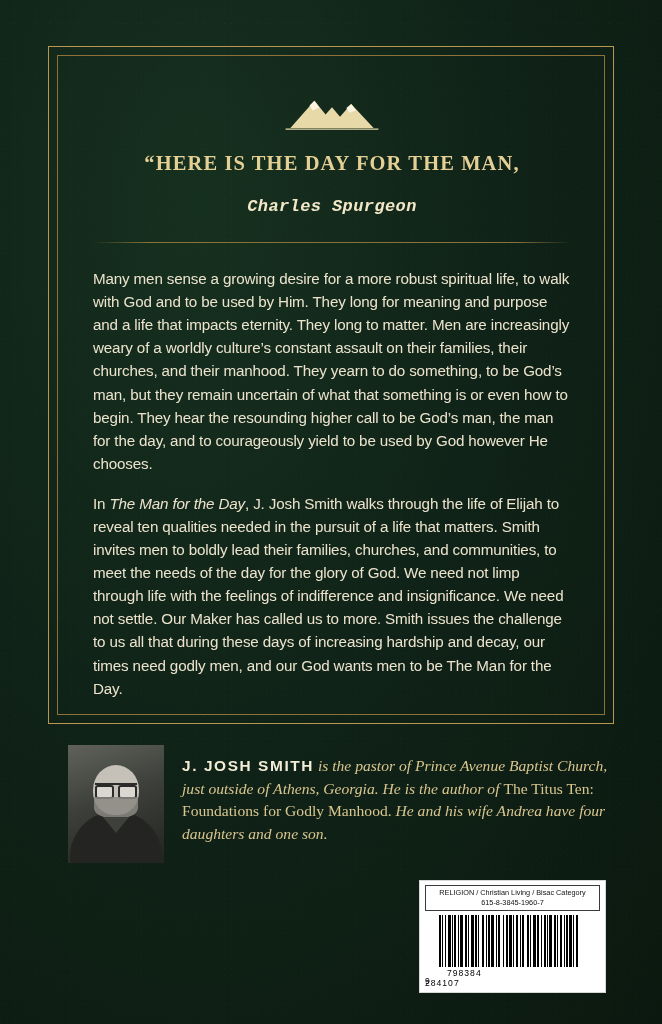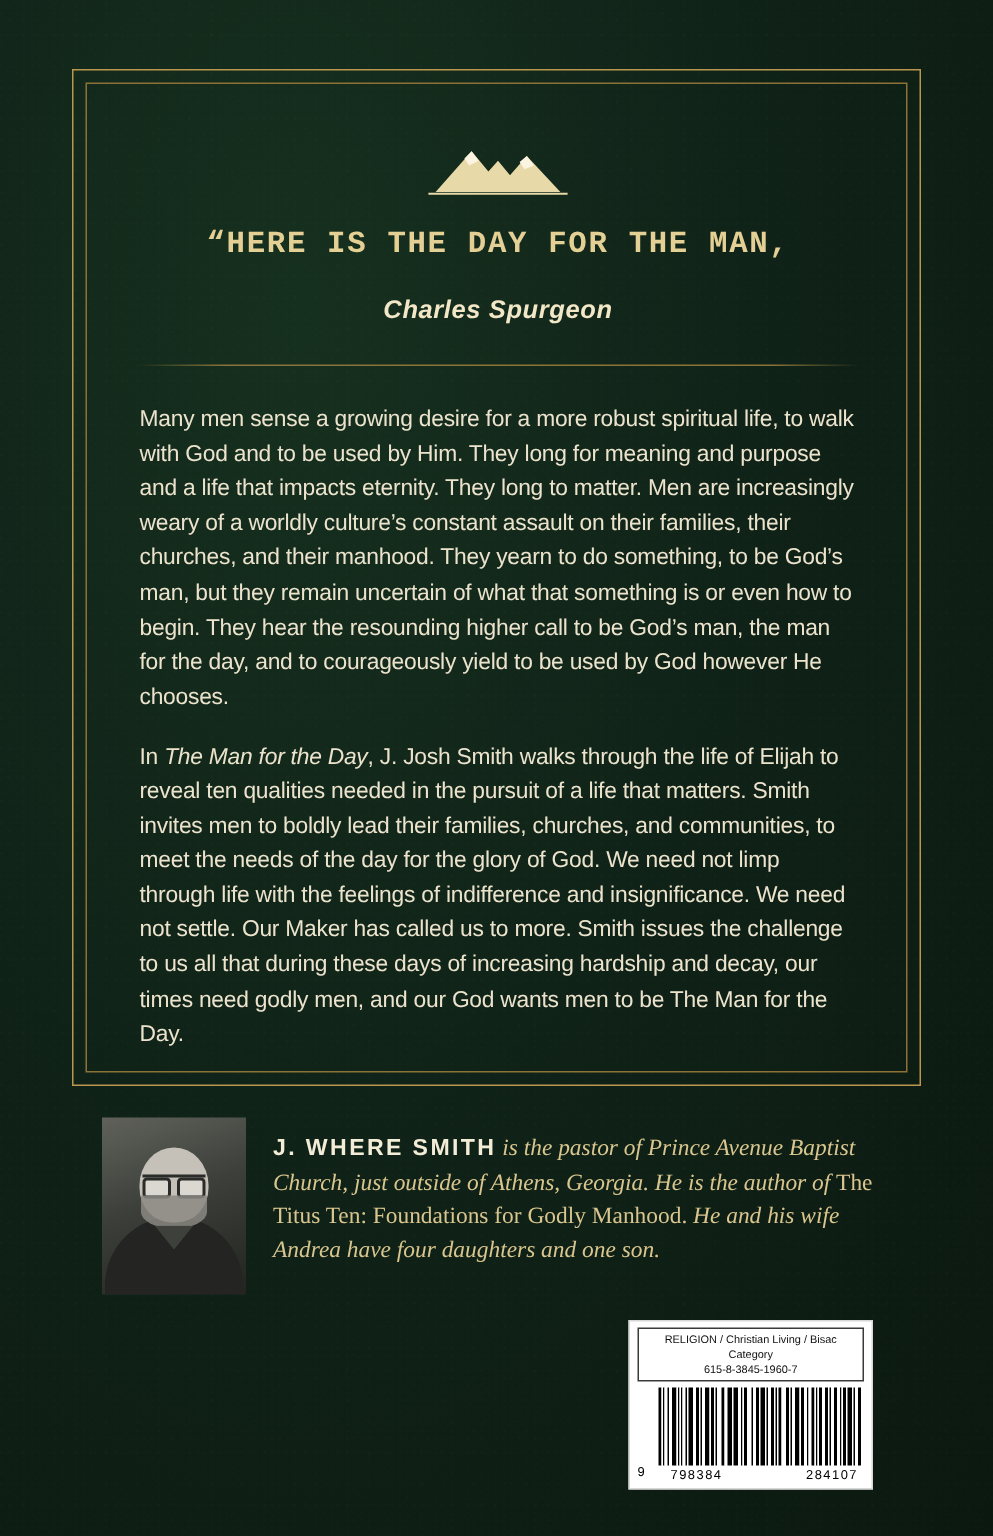--- a/index.html
+++ b/index.html
@@ -66,31 +66,31 @@
 
   .mountain-icon {
     width: 96px;
     height: 40px;
     margin: 14px auto 18px auto;
     display: block;
   }
 
   .quote {
     color: #e4cf94;
-    font-family: Liberation Mono, monospace;
+    font-family: Liberation Serif, serif;
     font-weight: bold;
     font-size: 20.5px;
     letter-spacing: 1.1px;
     line-height: 1.32;
     margin: 12px auto;
     width: 470px;
   }
   .quote-attrib {
     color: #f2e7c6;
-    font-family: Liberation Sans, sans-serif;
+    font-family: Liberation Mono, monospace;
     font-style: italic;
     font-weight: bold;
     font-size: 17px;
     margin-top: 20px;
     letter-spacing: .4px;
   }
 
   .rule {
     width: 480px;
     height: 1px;
@@ -244,21 +244,21 @@
     font-size: 9.4px;
     letter-spacing: 1.1px;
     margin-top: 7px;
   }
 
   
   .isbn-block {
     position: absolute;
     left: 419px;
     top: 880px;
-    width: 163px;
+    width: 187px;
     background: #ffffff;
     border: 1px solid #d7d7d7;
     box-sizing: border-box;
     padding: 4px 5px 4px 5px;
   }
   .isbn-caption {
     border: 1px solid #3a3a3a;
     font-family: "Liberation Sans", sans-serif;
     font-size: 7.3px;
     color: #111;
@@ -278,26 +278,27 @@
   .barcode i {
     display: block;
     background: #000;
     height: 100%;
   }
   .barcode-row {
     position: relative;
   }
   .barcode-digits {
     display: flex;
-    justify-content: space-between;
+    justify-content: center;
     font-family: "Liberation Sans", sans-serif;
     font-size: 8.6px;
     color: #000;
     letter-spacing: 1px;
     padding: 1px 4px 0 0;
+    flex-direction: column;
   }
   .barcode-lead {
     position: absolute;
     left: 0;
     bottom: 2px;
     font-family: "Liberation Sans", sans-serif;
     font-size: 8.6px;
     color: #000;
   }
 </style>
@@ -337,21 +338,21 @@
 
   <div class="author-block">
     <div class="author-photo">
       <div class="body"></div>
       <div class="head"></div>
       <div class="glasses"></div>
       <div class="beard"></div>
       <div class="collar"></div>
     </div>
     <div class="author-text">
-      <span class="author-name">J. WHERE SMITH</span><span class="ital"> is the pastor of Prince Avenue Baptist Church, just outside of Athens, Georgia. He is the author of </span><span class="rom">The Titus Ten: Foundations for Godly Manhood.</span><span class="ital"> He and his wife Andrea have four daughters and one son.</span>
+      <span class="author-name">J. JOSH SMITH</span><span class="ital"> is the pastor of Prince Avenue Baptist Church, just outside of Athens, Georgia. He is the author of </span><span class="rom">The Titus Ten: Foundations for Godly Manhood.</span><span class="ital"> He and his wife Andrea have four daughters and one son.</span>
     </div>
   </div>
 
 
   <div class="isbn-block">
     <div class="isbn-caption">
       <div>RELIGION / Christian Living / Bisac Category</div>
       <div>615-8-3845-1960-7</div>
     </div>
     <div class="barcode-row">

